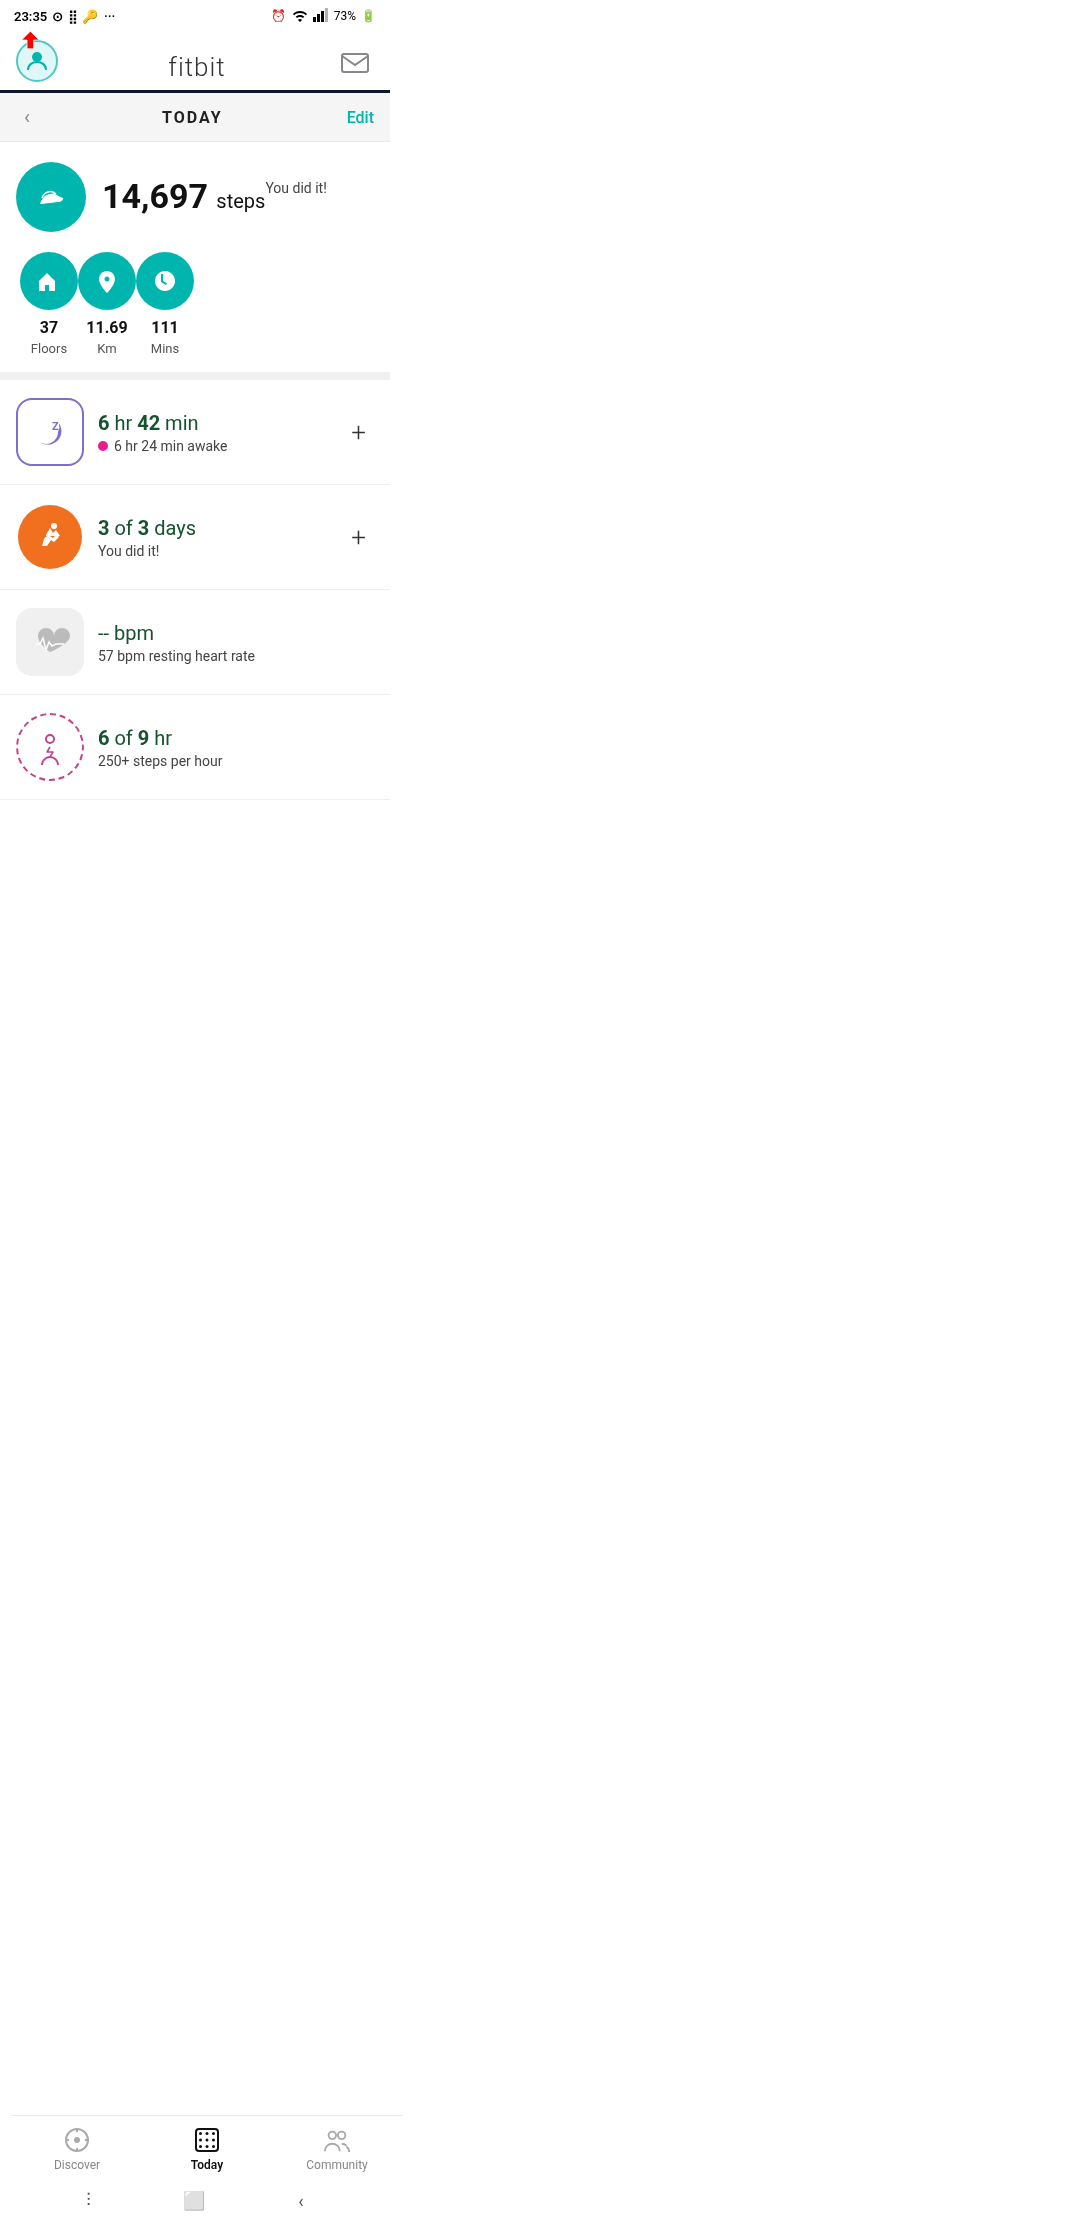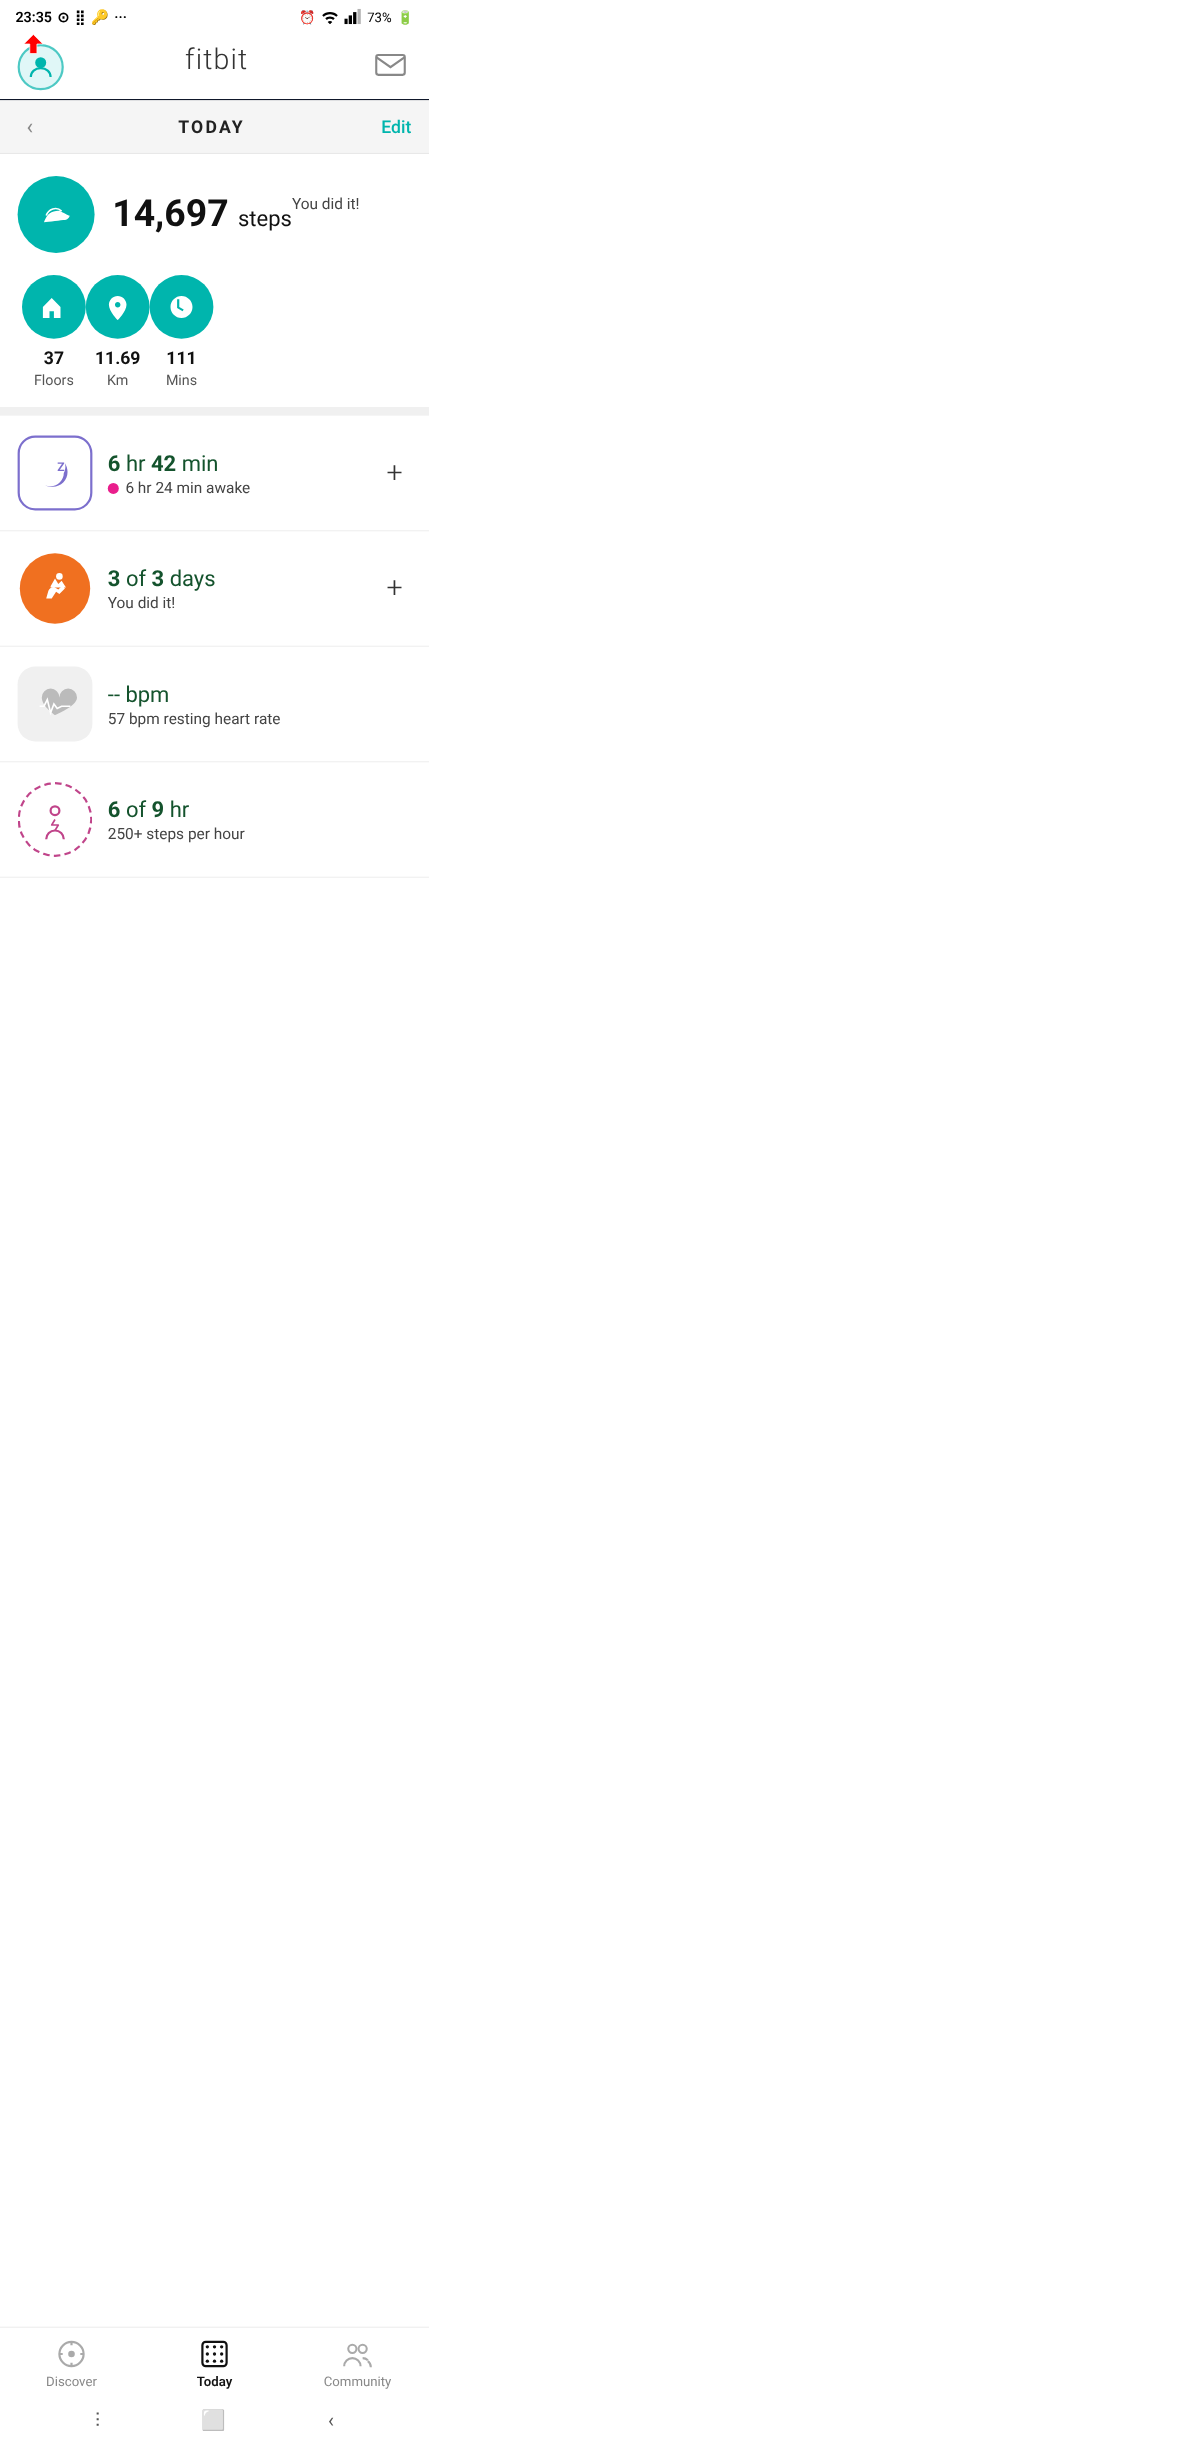--- a/index.html
+++ b/index.html
@@ -36,25 +36,25 @@
       font-size: 12px;
       color: #000;
     }
     .status-icon {
       font-size: 13px;
     }
 
     
     .app-header {
       display: flex;
-      align-items: flex-start;
+      align-items: flex-end;
       justify-content: space-between;
       padding: 8px 16px;
       background: #fff;
-      border-bottom: 1px solid #0f172a;
+      border-bottom: 3px solid #0f172a;
       position: relative;
     }
     .header-avatar {
       width: 42px;
       height: 42px;
       border-radius: 50%;
       background: #e0f7f7;
       display: flex;
       align-items: center;
       justify-content: center;
@@ -268,21 +268,21 @@
       background: #fff;
       display: flex;
       align-items: center;
       justify-content: center;
     }
 
     
     .bottom-nav {
       position: fixed;
       bottom: 40px;
-      left: 0;
+      left: 12px;
       width: 390px;
       background: #fff;
       border-top: 1px solid #e8e8e8;
       display: flex;
       justify-content: space-around;
       align-items: center;
       padding: 10px 0 8px 0;
     }
     .bottom-nav-item {
       display: flex;

